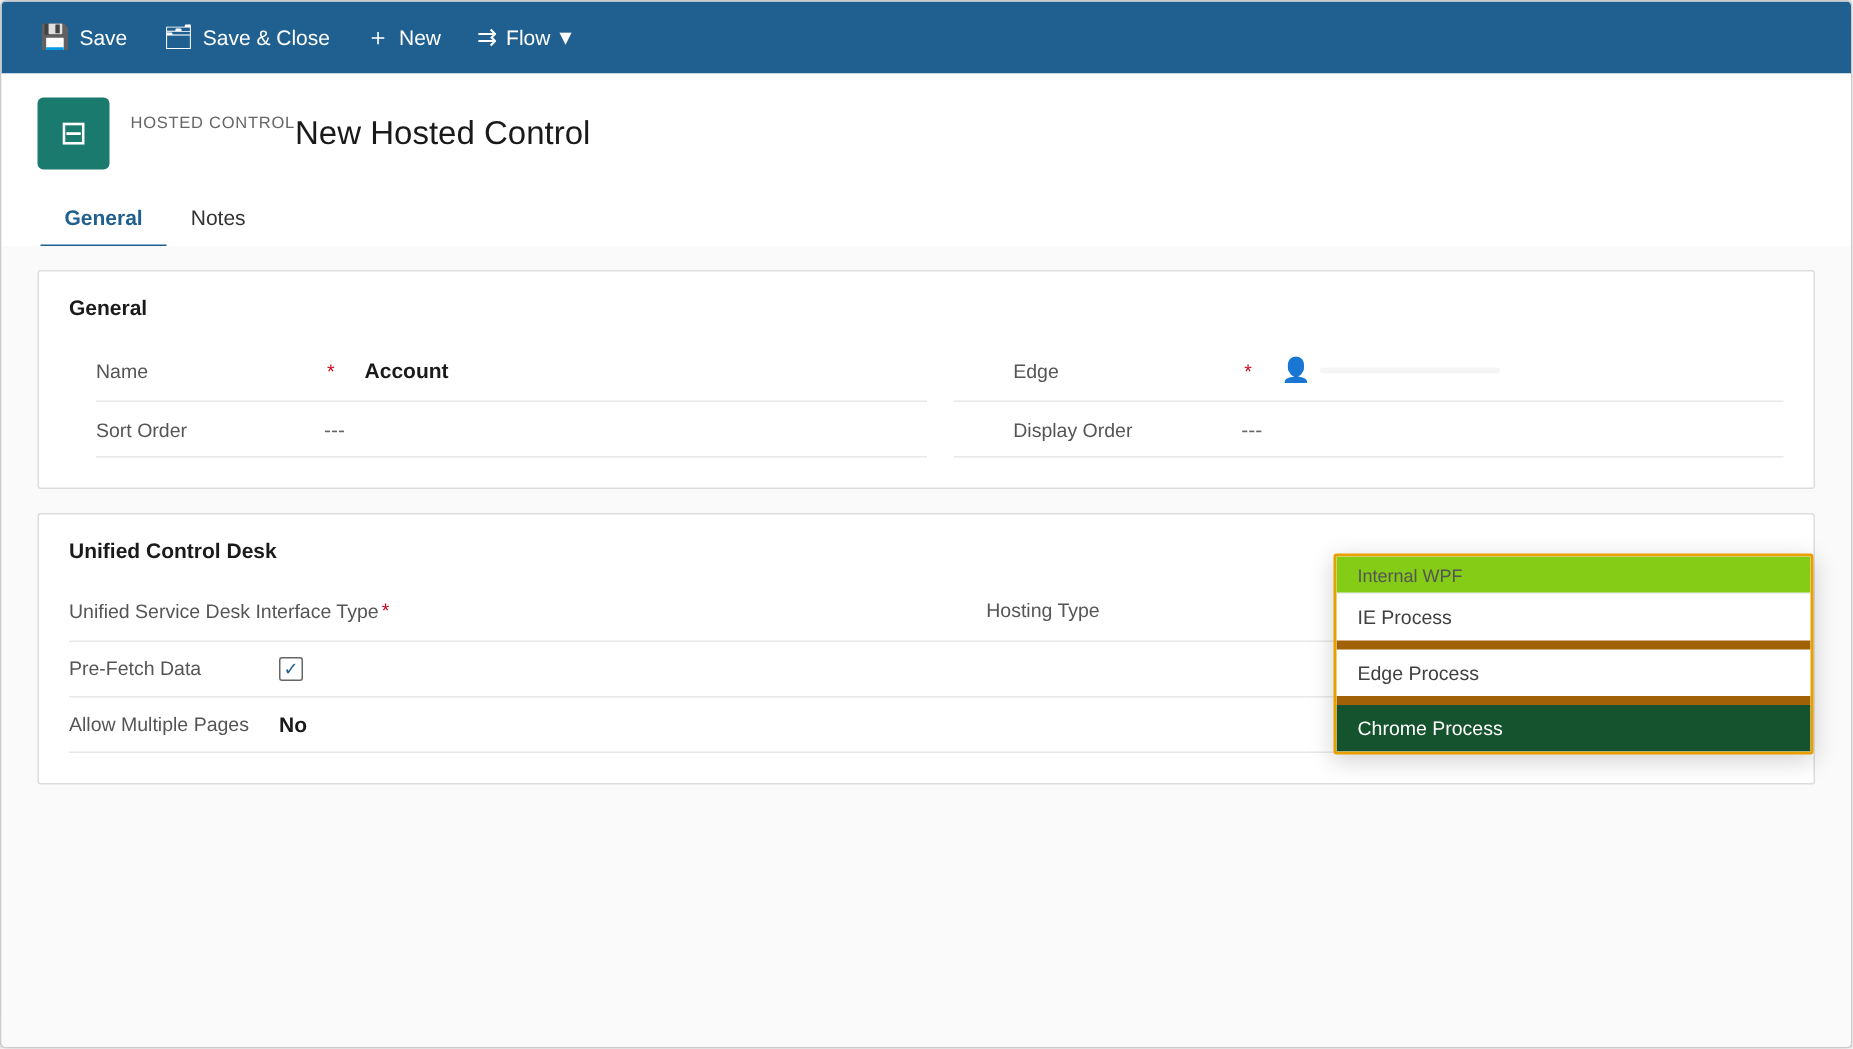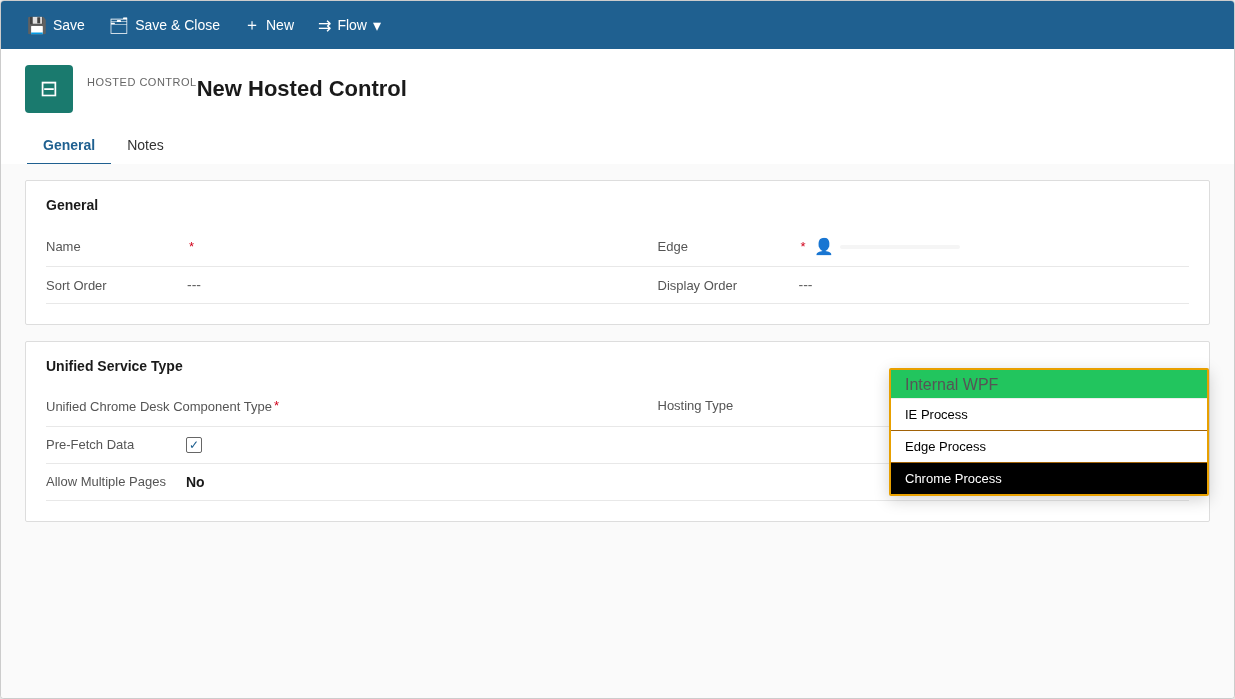--- a/index.html
+++ b/index.html
@@ -81,21 +81,21 @@
       flex-direction: row;
     }
     .entity-type {
       font-size: 11px;
       color: #666;
       text-transform: uppercase;
       letter-spacing: 0.5px;
     }
     .entity-title {
       font-size: 22px;
-      font-weight: 700;
+      font-weight: 400;
       color: #1a1a1a;
       text-align: center;
     }
     
     .tabs {
       display: flex;
       gap: 0;
       margin-top: 4px;
       padding: 0 2px;
     }
@@ -137,21 +137,22 @@
     .form-grid {
       display: grid;
       grid-template-columns: 1fr 1fr;
       gap: 0;
     }
     .form-cell {
       display: flex;
       align-items: center;
       padding: 10px 0;
       border-bottom: 1px solid #e8e8e8;
-      gap: 1px;
+      gap: 12px;
+      margin-left: 18px;
     }
     .form-cell:nth-child(odd) {
       padding-right: 40px;
     }
     .form-cell:nth-child(even) {
       padding-left: 40px;
       border-left: none;
     }
     .field-label {
       min-width: 140px;
@@ -217,40 +218,40 @@
       background: #fff;
       border: 2.5px solid #e8a000;
       border-radius: 2px;
       box-shadow: 0 4px 16px rgba(0,0,0,0.18);
       z-index: 100;
       overflow: hidden;
     }
     .dropdown-item {
       padding: 8px 14px;
       font-size: 13px;
-      color: #000000;
+      color: #404040;
       cursor: pointer;
-      border-bottom: 1px solid #a16207;
+      border-bottom: 6px solid #a16207;
     }
     .dropdown-item.selected {
-      background: #000000;
+      background: #14532d;
       color: #fff;
     }
     .dropdown-item:last-child {
       border-bottom: none;
     }
     .dropdown-partial {
       padding: 6px 14px 4px 14px;
-      font-size: 16px;
+      font-size: 12px;
       color: #555;
       border-bottom: 1px solid #eee;
       overflow: hidden;
       text-overflow: ellipsis;
       white-space: nowrap;
-      background: #22c55e;
+      background: #84cc16;
     }
     
     .cursor-indicator {
       position: absolute;
       bottom: 14px;
       right: 40px;
       font-size: 18px;
       color: #333;
       pointer-events: none;
     }
@@ -311,20 +312,21 @@
 
   <div class="main-content">
 
     <div class="section-card">
       <div class="section-title">General</div>
       <div class="form-grid">
 
         <div class="form-cell">
           <span class="field-label">Name</span>
           <span class="field-required">*</span>
+          <span class="field-value bold">Account</span>
         </div>
         <div class="form-cell">
           <span class="field-label">Edge</span>
           <span class="field-required">*</span>
           <div class="owner-container">
             <span class="owner-icon">👤</span>
             <span class="owner-value"></span>
           </div>
         </div>
 
@@ -334,25 +336,25 @@
         </div>
         <div class="form-cell">
           <span class="field-label">Display Order</span>
           <span class="field-value muted">---</span>
         </div>
 
       </div>
     </div>
 
     <div class="section-card">
-      <div class="section-title">Unified Service Type</div>
+      <div class="section-title">Unified Control Desk</div>
       <div class="usd-grid">
 
         <div class="usd-left">
-          <span class="field-label" style="min-width:160px;font-size:13px;color:#555;line-height:1.4;">Unified Chrome Desk Component Type</span>
+          <span class="field-label" style="min-width:160px;font-size:13px;color:#555;line-height:1.4;">Unified Service Desk Interface Type</span>
           <span class="field-required">*</span>
         </div>
         <div class="usd-right">
           <span class="field-label">Hosting Type</span>
 
           <div class="dropdown-container" style="position:relative;flex:1;">
             <div class="dropdown-overlay">
               <div class="dropdown-partial">Internal WPF</div>
               <div class="dropdown-item">IE Process</div>
               <div class="dropdown-item">Edge Process</div>

